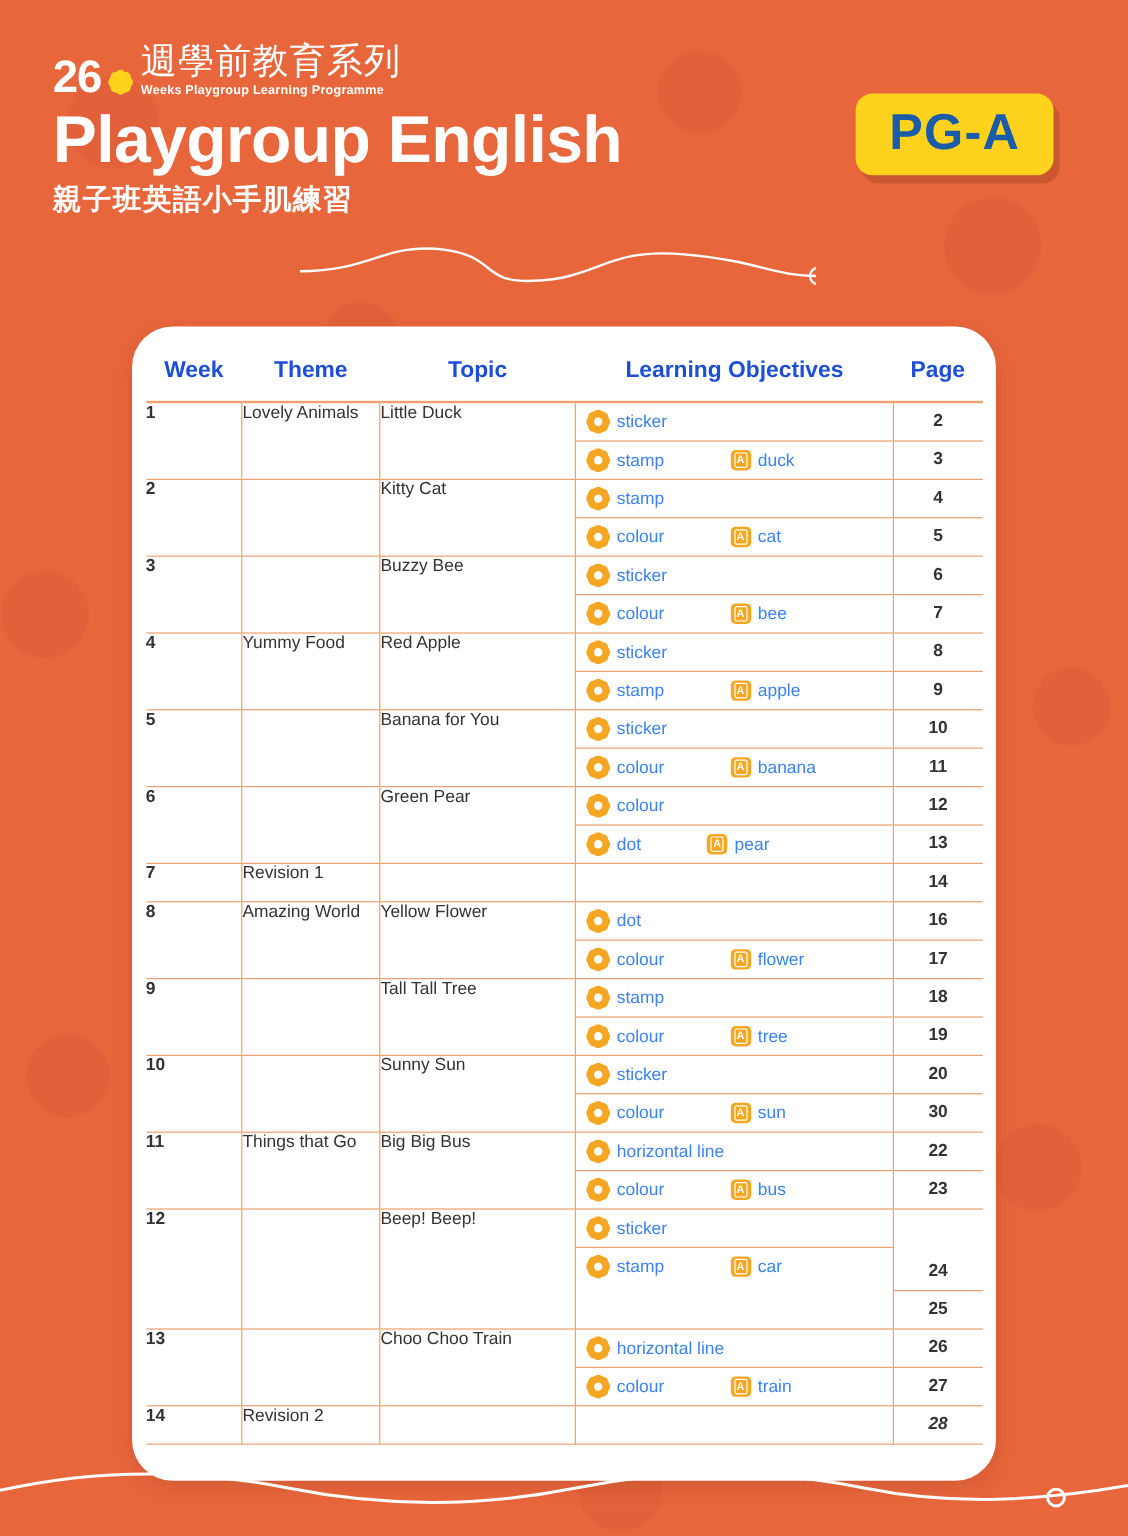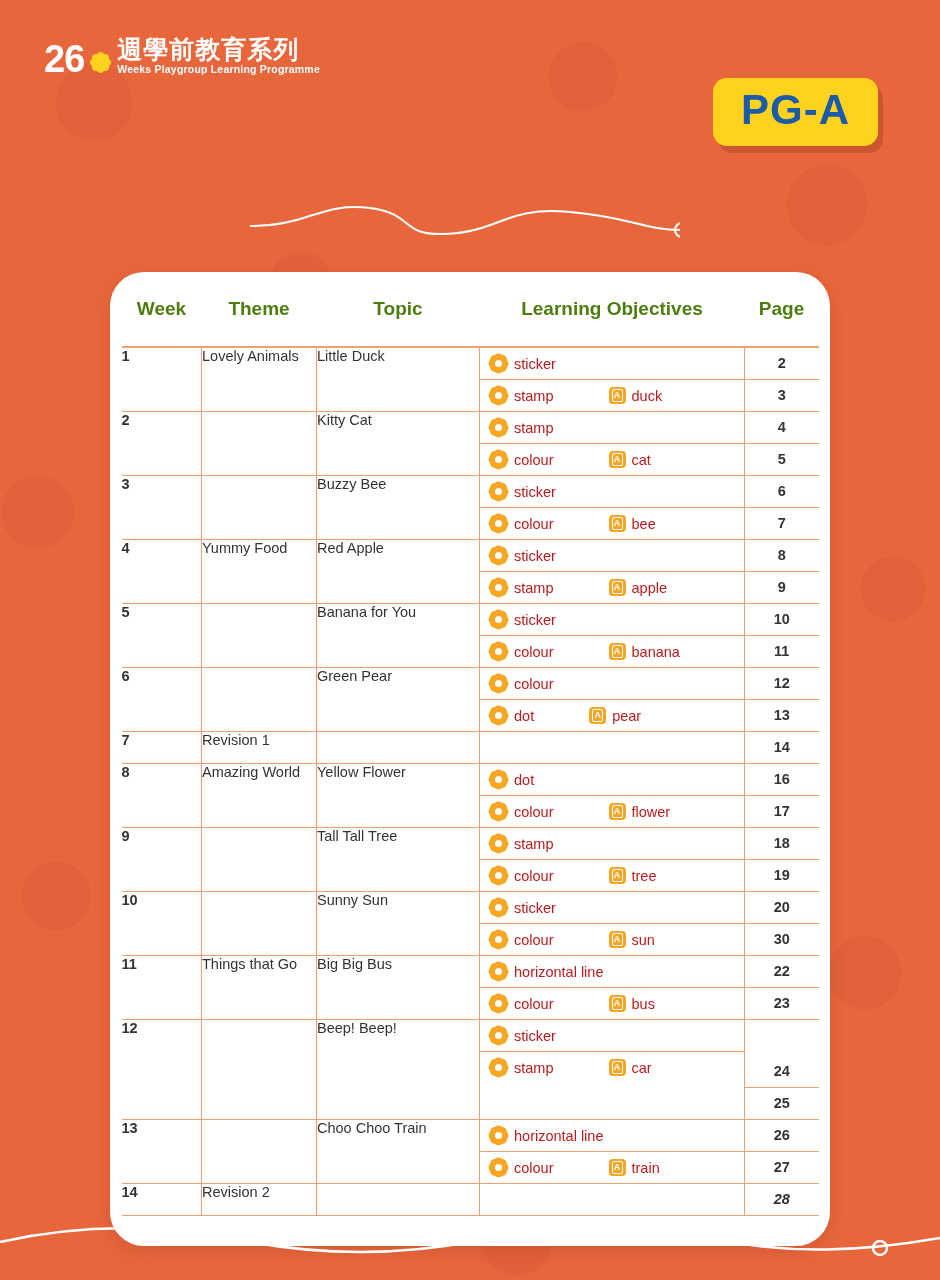--- a/index.html
+++ b/index.html
@@ -62,22 +62,22 @@
   .flower-dot::after {
     content: "";
     position: absolute;
     inset: 0;
     background: #ffd21e;
     border-radius: 4px;
   }
   .flower-dot::after { transform: rotate(45deg); }
   .series-cn-wrap { padding-bottom: 2px; }
   .series-cn {
-    font-size: 25px;
-    font-weight: bold;
+    font-size: 30px;
+    font-weight: normal;
     letter-spacing: 1px;
     line-height: 1.05;
   }
   .series-en {
     font-size: 10.5px;
     font-weight: bold;
     letter-spacing: 0.2px;
     margin-top: 1px;
   }
   .title-main {
@@ -134,24 +134,24 @@
     box-shadow: 0 6px 16px rgba(120,45,20,0.18);
   }
 
   table.toc {
     border-collapse: collapse;
     width: 676px;
     margin: 0 auto;
     table-layout: fixed;
   }
   table.toc th {
-    color: #4d7c0f;
+    color: #1d4ed8;
     font-size: 19px;
     font-weight: bold;
-    padding: 10px 0 26px 0;
+    padding: 10px 0 14px 0;
     border-bottom: 2px solid #f0a070;
   }
   .col-week  { width: 80px; }
   .col-theme { width: 115px; }
   .col-topic { width: 163px; }
   .col-obj   { width: 265px; }
   .col-page  { width: 74px; }
 
   table.toc td {
     font-size: 14.5px;
@@ -239,21 +239,21 @@
     border: 1.5px solid #ffffff;
     border-radius: 2px;
     display: block;
     font-style: normal;
     color: #ffffff;
     font-size: 9px;
     font-weight: bold;
     line-height: 11px;
     text-align: center;
   }
-  .label { color: #b91c1c; font-size: 14.5px; }
+  .label { color: #3b82f6; font-size: 14.5px; }
 
   
   .bottom-wave {
     position: absolute;
     left: 0;
     bottom: 22px;
     width: 940px;
     height: 40px;
   }
 </style>
@@ -264,20 +264,22 @@
 
 <div class="header">
   <div class="series-line">
     <span class="series-26">26</span>
     <span class="flower-dot"></span>
     <span class="series-cn-wrap">
       <div class="series-cn">週學前教育系列</div>
       <div class="series-en">Weeks Playgroup Learning Programme</div>
     </span>
   </div>
+  <div class="title-main">Playgroup English</div>
+  <div class="subtitle-cn">親子班英語小手肌練習</div>
 </div>
 
 <div class="badge">PG-A</div>
 
 <svg class="squiggle" viewBox="0 0 430 46">
   <path d="M0,30 C60,30 70,6 120,12 C165,18 150,40 195,38 C250,36 255,10 320,16 C380,21 395,34 430,34" fill="none" stroke="#ffffff" stroke-width="2"></path>
   <circle cx="432" cy="34" r="7" fill="none" stroke="#ffffff" stroke-width="2"></circle>
 </svg>
 
 <div class="card">

